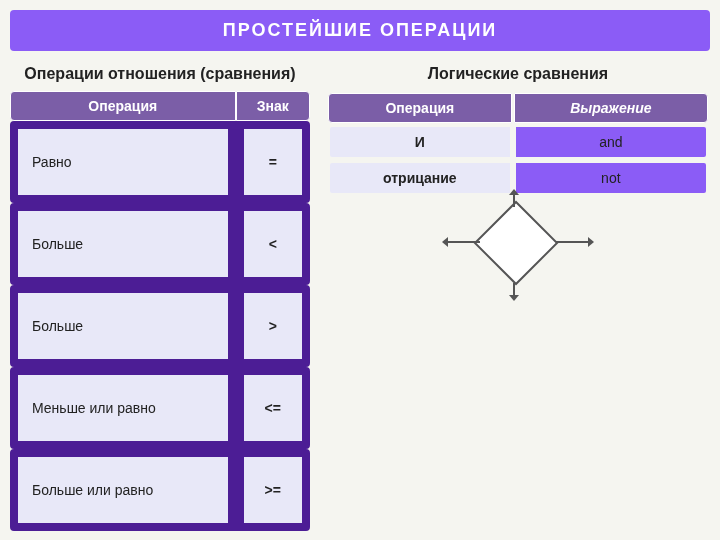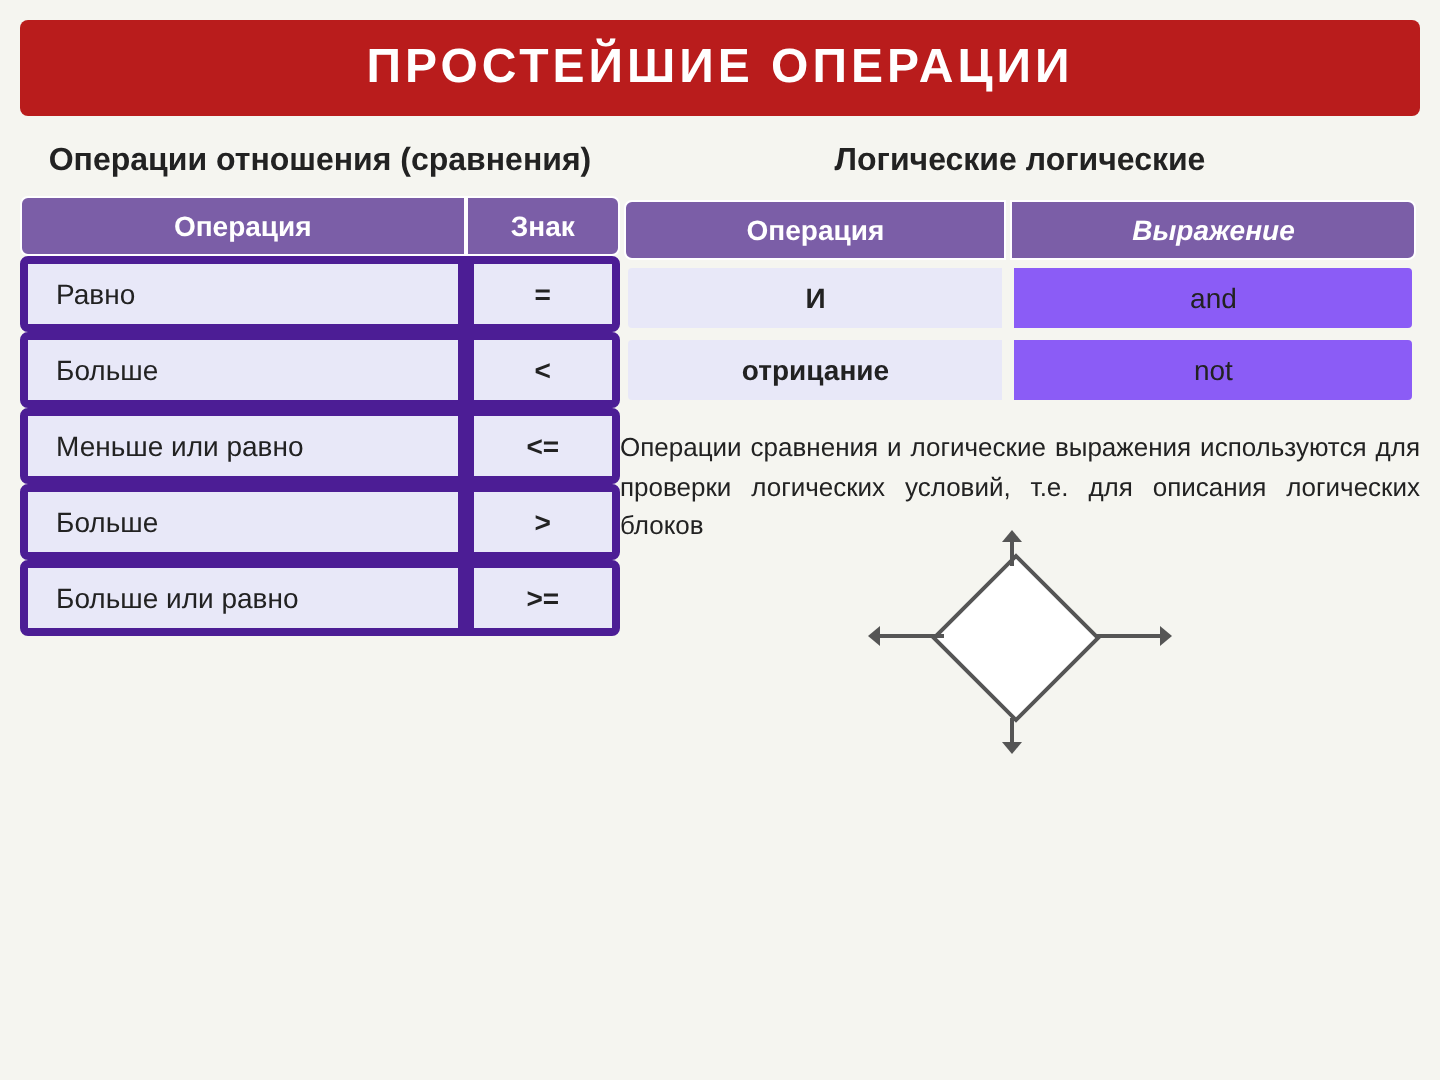--- a/index.html
+++ b/index.html
@@ -12,34 +12,34 @@
     }
 
     .page-container {
       width: 720px;
       height: 540px;
       background: #f5f5f0;
       padding: 10px;
     }
 
     .main-title {
-      background: #b91c1c;
+      background: #8b5cf6;
       color: white;
       text-align: center;
-      font-size: 24px;
+      font-size: 18px;
       font-weight: bold;
       padding: 10px 20px;
       border-radius: 4px;
       margin-bottom: 14px;
       letter-spacing: 2px;
     }
 
     .content-row {
       display: flex;
-      gap: 0;
+      gap: 16px;
       align-items: flex-start;
       justify-content: flex-end;
     }
 
     .left-section {
       flex: 0 0 300px;
     }
 
     .right-section {
       flex: 1;
@@ -72,23 +72,23 @@
     .table-header-row td:first-child {
       border-radius: 4px 0 0 4px;
     }
     .table-header-row td:last-child {
       border-radius: 0 4px 4px 0;
     }
 
     .table-data-row td {
       background: #e8e8f8;
       text-align: center;
-      padding: 7px 10px;
+      padding: 25px 10px;
       font-size: 14px;
-      border: 4px solid #4c1d95;
+      border: 8px solid #4c1d95;
       color: #222;
     }
 
     .table-data-row td:first-child {
       text-align: left;
       padding-left: 14px;
       border-radius: 4px 0 0 4px;
     }
     .table-data-row td:last-child {
       border-radius: 0 4px 4px 0;
@@ -253,56 +253,55 @@
         </tr>
         <tr class="table-data-row">
           <td>Равно</td>
           <td>=</td>
         </tr>
         <tr class="table-data-row">
           <td>Больше</td>
           <td>&lt;</td>
         </tr>
         <tr class="table-data-row">
+          <td>Больше</td>
+          <td>&gt;</td>
+        </tr>
+        <tr class="table-data-row">
           <td>Меньше или равно</td>
           <td>&lt;=</td>
-        </tr>
-        <tr class="table-data-row">
-          <td>Больше</td>
-          <td>&gt;</td>
         </tr>
         <tr class="table-data-row">
           <td>Больше или равно</td>
           <td>&gt;=</td>
         </tr>
       </tbody>
         </table>
     </div>
 
     <div class="right-section">
-      <div class="section-title">Логические логические</div>
+      <div class="section-title">Логические сравнения</div>
 
       <table class="right-table-container">
         <tbody>
             <tr class="right-header-row">
           <td>Операция</td>
           <td>Выражение</td>
         </tr>
         <tr class="right-data-row">
           <td class="op-col">И</td>
           <td>and</td>
         </tr>
         <tr class="right-data-row">
           <td class="op-col">отрицание</td>
           <td>not</td>
         </tr>
       </tbody>
         </table>
 
-      <div class="description-text">Операции сравнения и логические выражения используются для проверки логических условий, т.е. для описания логических блоков</div>
 
       <div class="diamond-full-wrapper">
         <div class="d-shape"></div>
         <div class="arr-top"></div>
         <div class="arr-bottom"></div>
         <div class="arr-left"></div>
         <div class="arr-right"></div>
       </div>
 
     </div>

